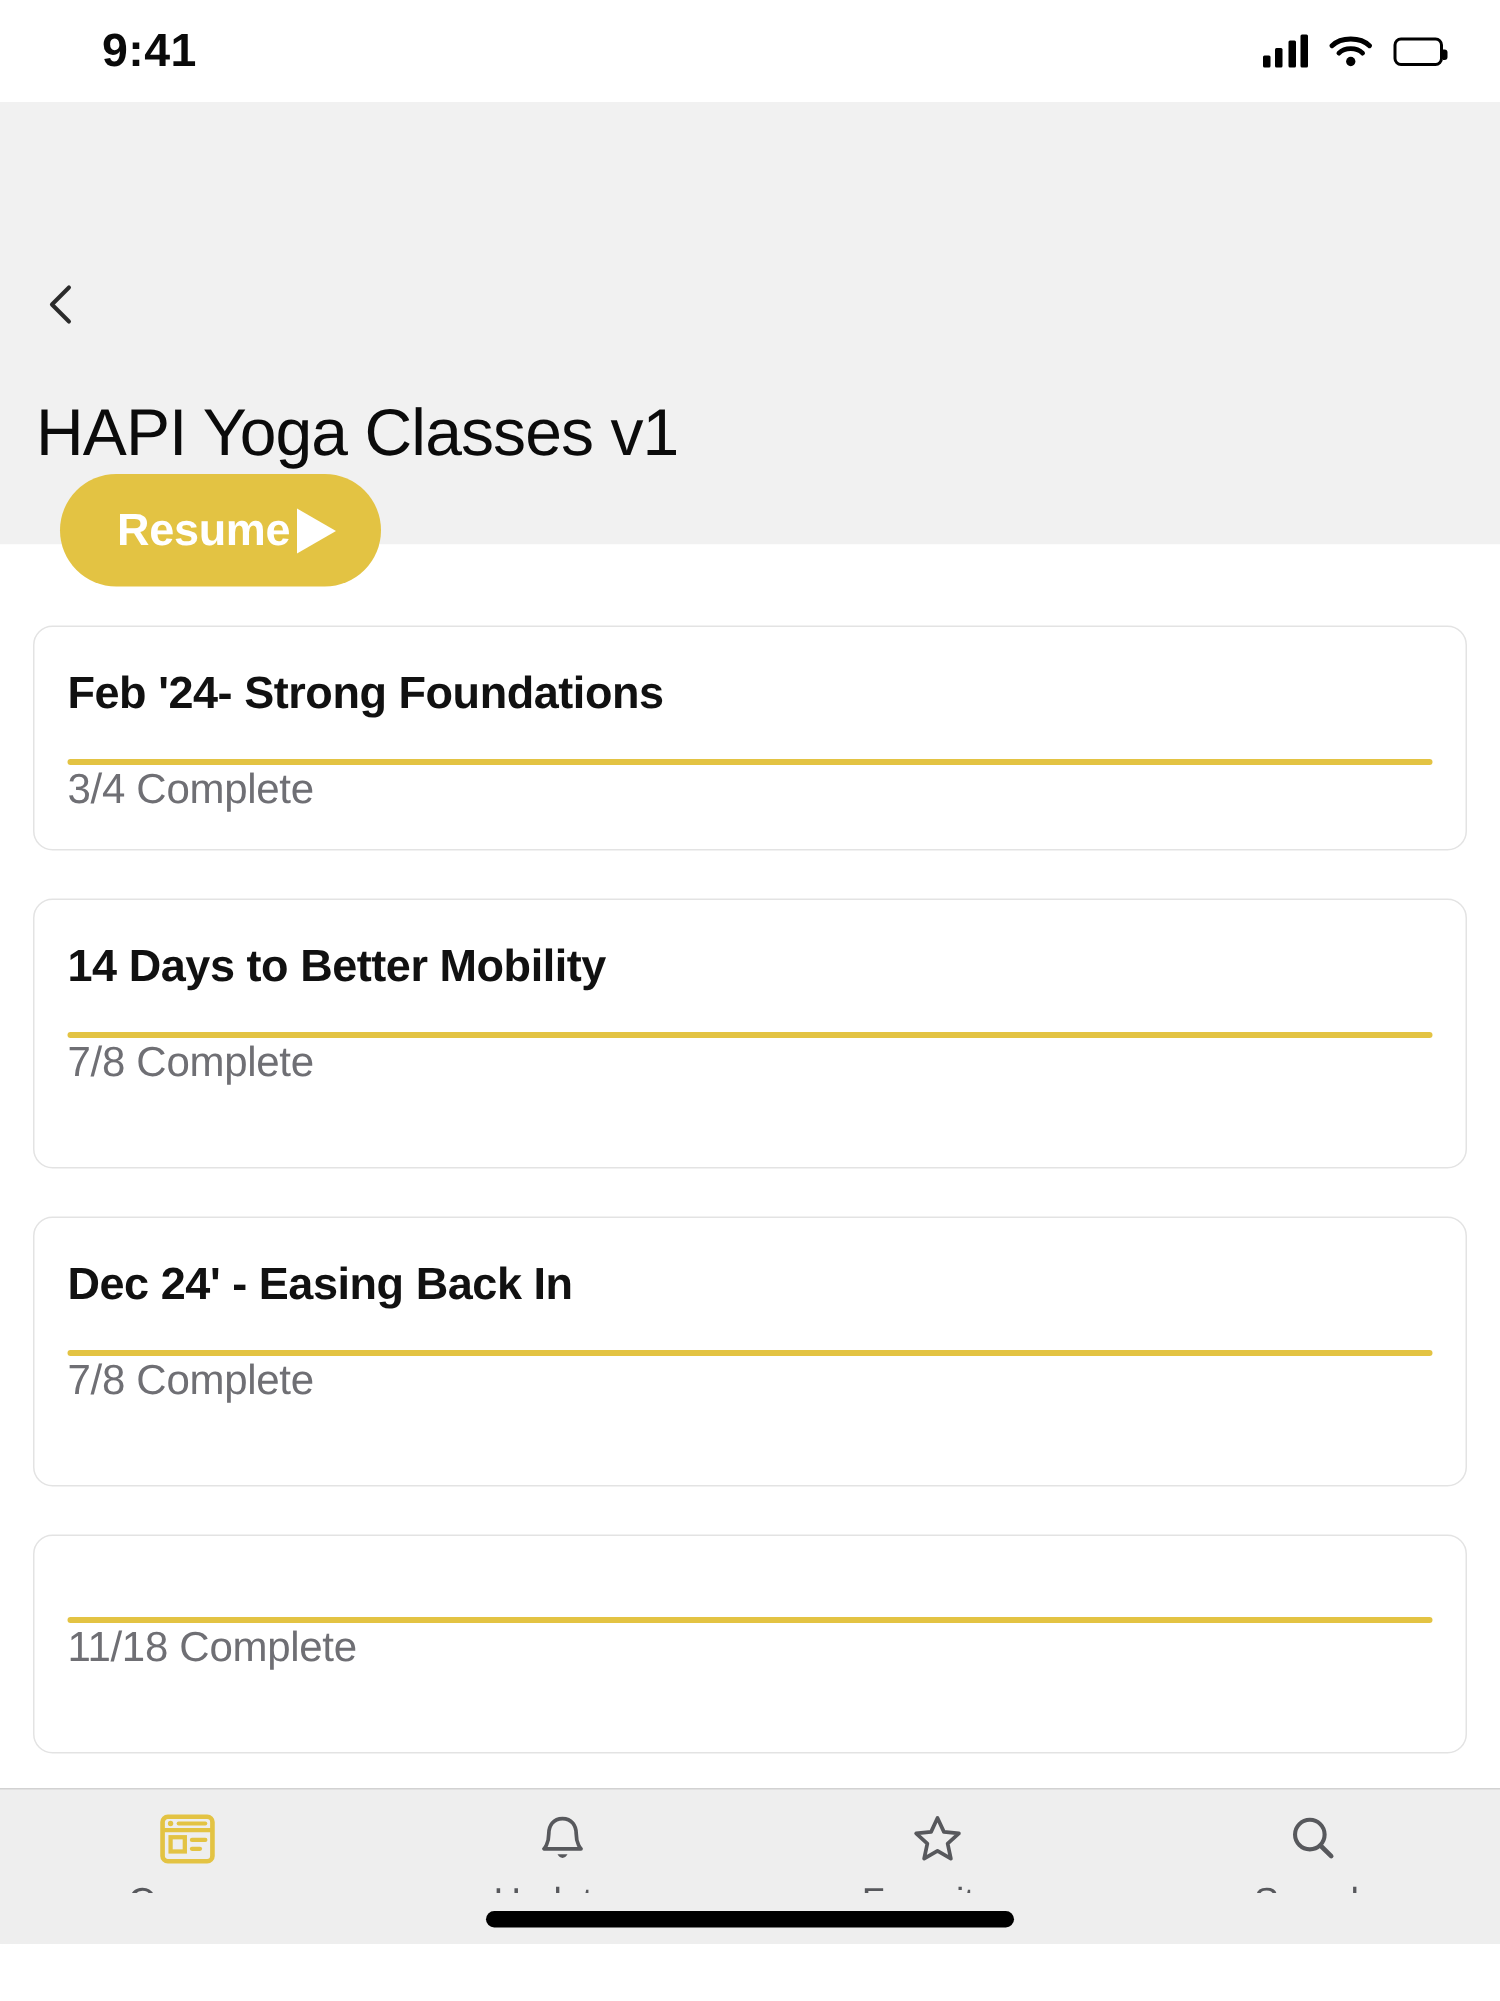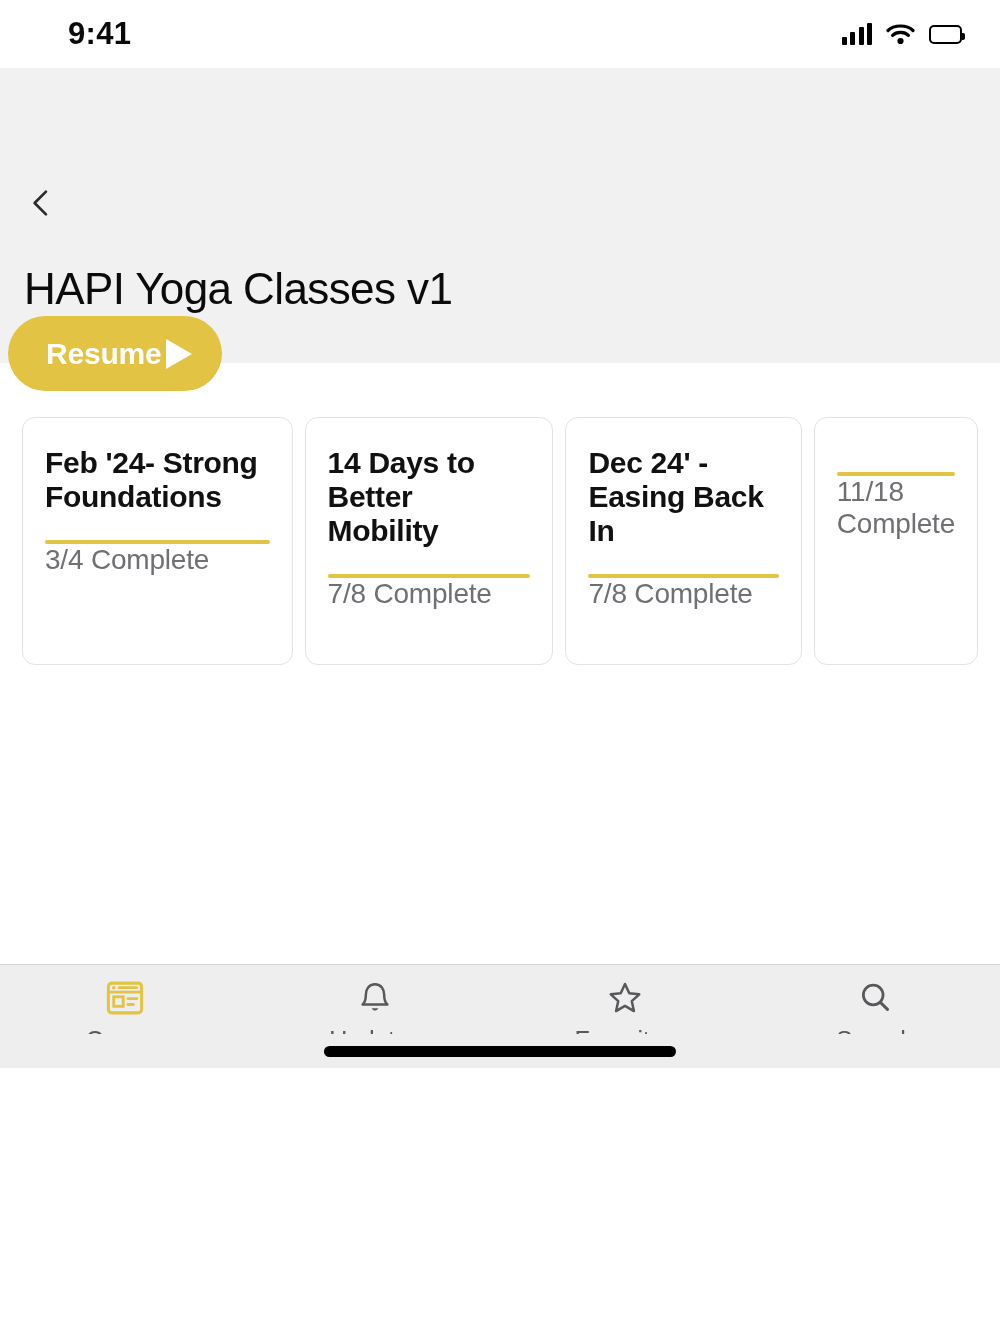--- a/index.html
+++ b/index.html
@@ -2,21 +2,21 @@
 <html><head>
 <meta charset="utf-8">
 <style>
   * { margin:0; padding:0; box-sizing:border-box; }
   html, body {
     width:1000px; height:1334px;
     background:#ffffff;
     font-family:"Liberation Sans", sans-serif;
     -webkit-font-smoothing:antialiased;
   }
-  .phone { position:relative; width:1000px; height:1068px; overflow:hidden; background:#ffffff; display:flex; flex-direction:column; }
+  .phone { position:relative; width:1000px; height:1296px; overflow:hidden; background:#ffffff; display:flex; flex-direction:column; }
 
   
   .statusbar {
     height:68px; flex:0 0 68px; background:#ffffff;
     display:flex; align-items:center; justify-content:space-between;
     padding:0 38px 0 68px;
   }
   .status-time { font-size:31px; font-weight:bold; color:#0a0a0a; letter-spacing:0.3px; }
   .status-icons { display:flex; align-items:center; gap:14px; }
   .signal { display:flex; align-items:flex-end; gap:3.5px; height:22px; }
@@ -38,29 +38,29 @@
     cursor:pointer;
   }
   .page-title {
     position:absolute; left:24px; top:196px;
     font-size:44px; font-weight:normal; color:#0b0b0b; letter-spacing:-0.6px; white-space:nowrap;
   }
 
   
   .content { flex:1 1 auto; background:#ffffff; position:relative; padding:0 22px; }
   .resume-btn {
-    position:absolute; left:8px; top:-47px;
+    position:absolute; left:40px; top:-47px;
     height:75px; border-radius:38px; background:#e3c343;
     display:inline-flex; align-items:center; gap:4px;
     padding:0 30px 0 38px; cursor:pointer; z-index:5;
   }
   .resume-label { color:#ffffff; font-size:30px; font-weight:bold; letter-spacing:-0.2px; }
   .play-tri { width:0; height:0; border-left:26px solid #ffffff; border-top:15px solid transparent; border-bottom:15px solid transparent; }
 
-  .card-list { padding-top:54px; display:flex; flex-direction:row; gap:12px; }
+  .card-list { padding-top:54px; display:flex; flex-direction:column; gap:32px; }
   .card {
     border:1px solid #e3e3e3; border-radius:13px; background:#ffffff;
     padding:28px 22px 24px 22px; cursor:pointer;
   }
   .card-title { font-size:30px; font-weight:bold; color:#111111; letter-spacing:-0.3px; }
   .card-progress { height:4px; background:#e3c343; border-radius:2px; margin:26px 0 0 0; }
   .card-sub { font-size:28px; color:#6f6f74; letter-spacing:-0.2px; }
   .card.tall { padding-bottom:54px; }
 
   

